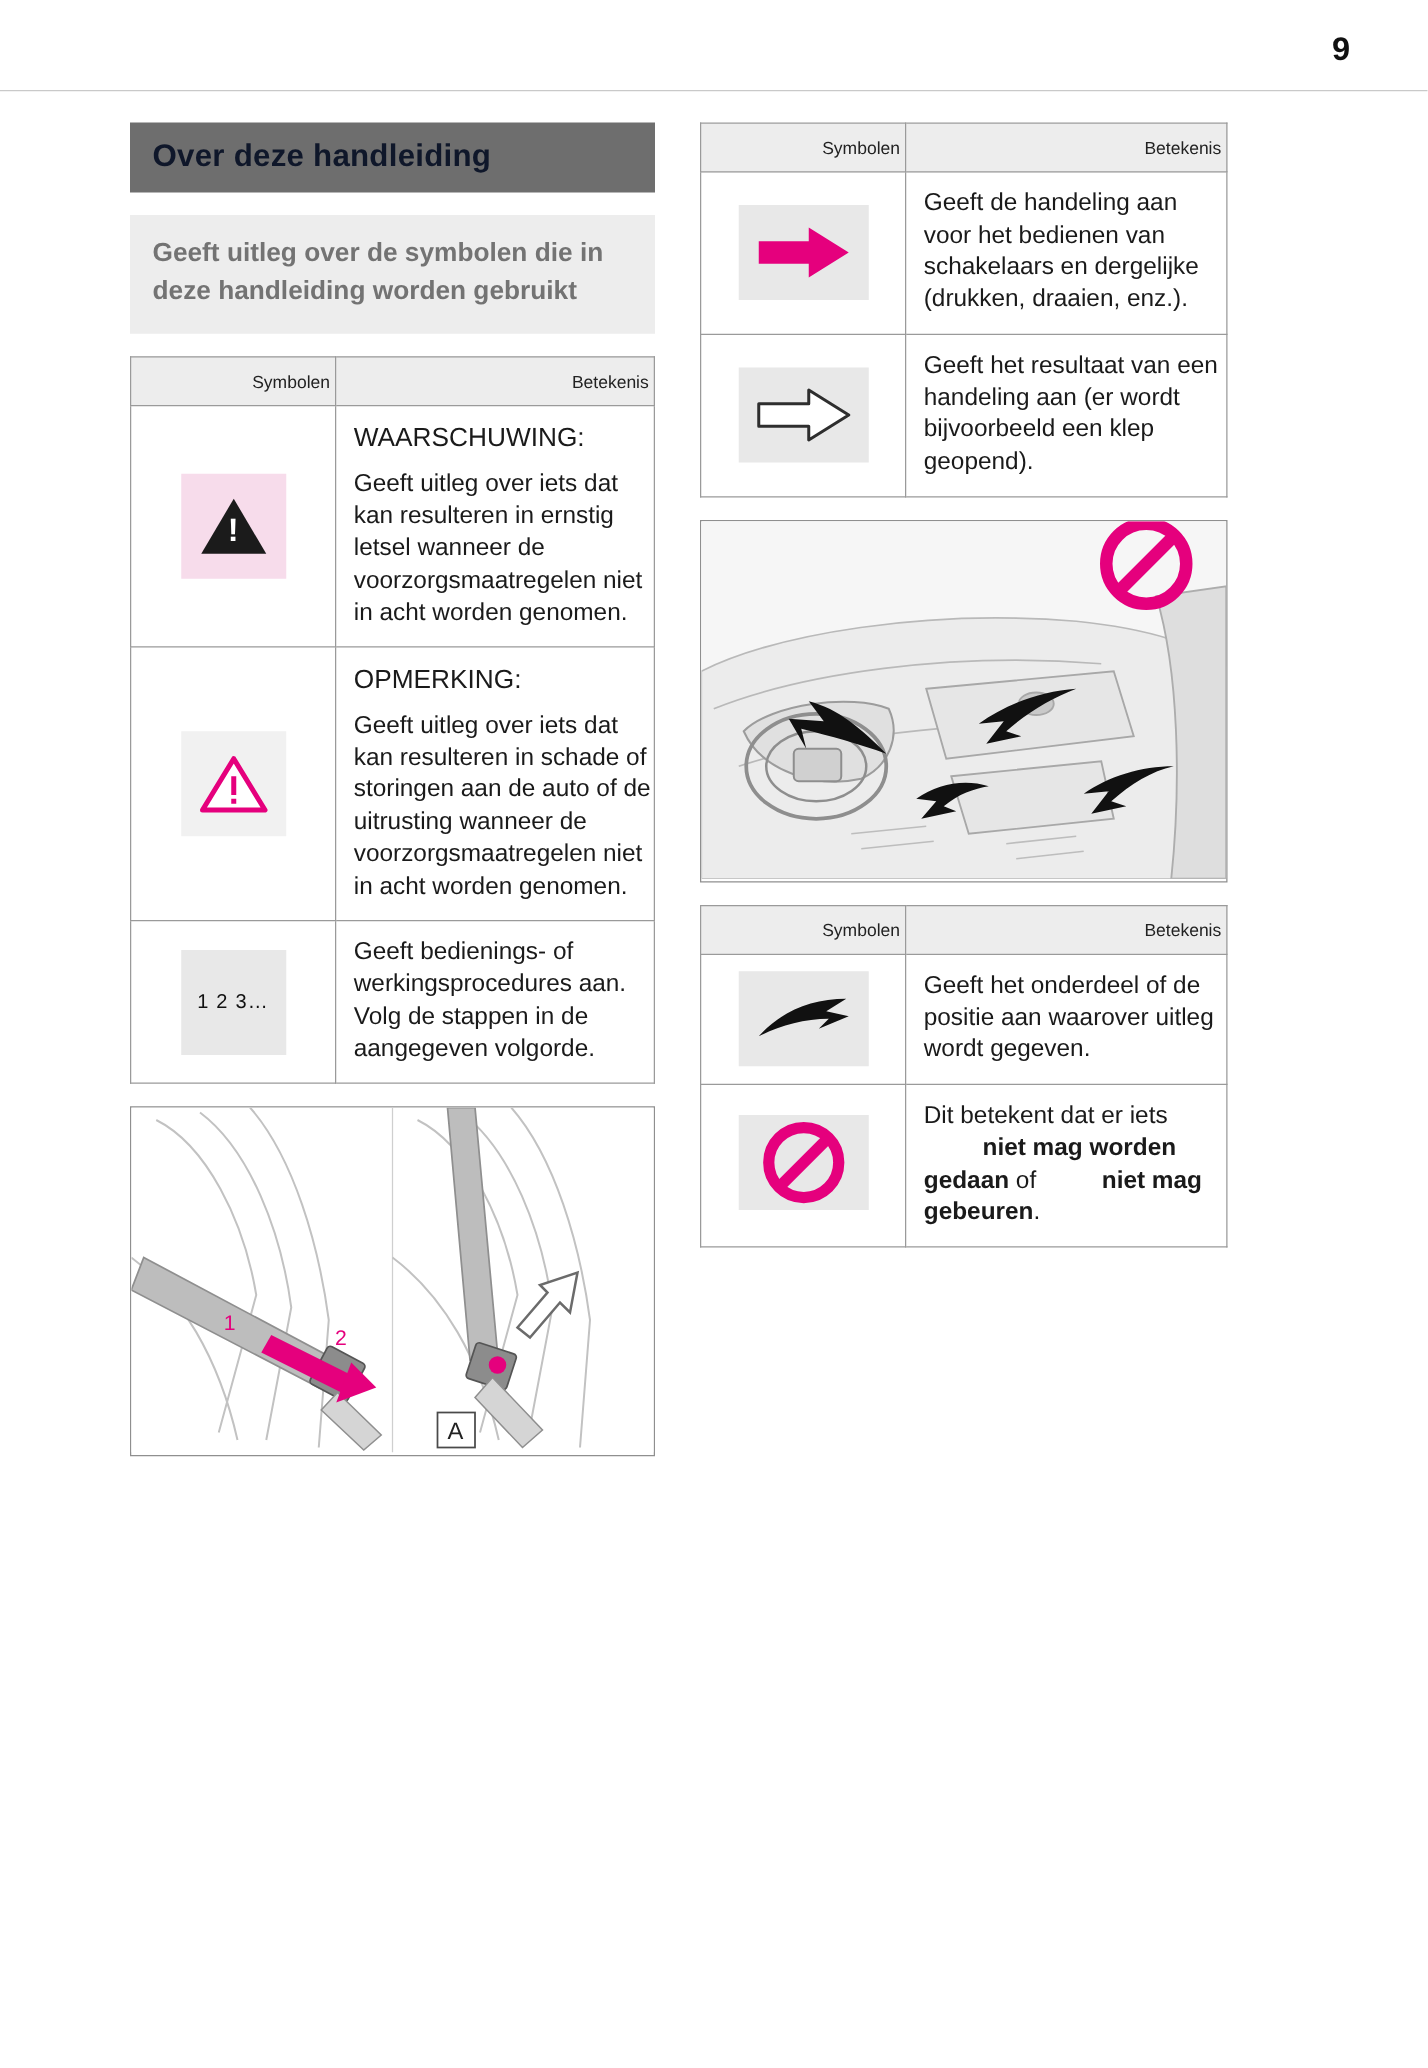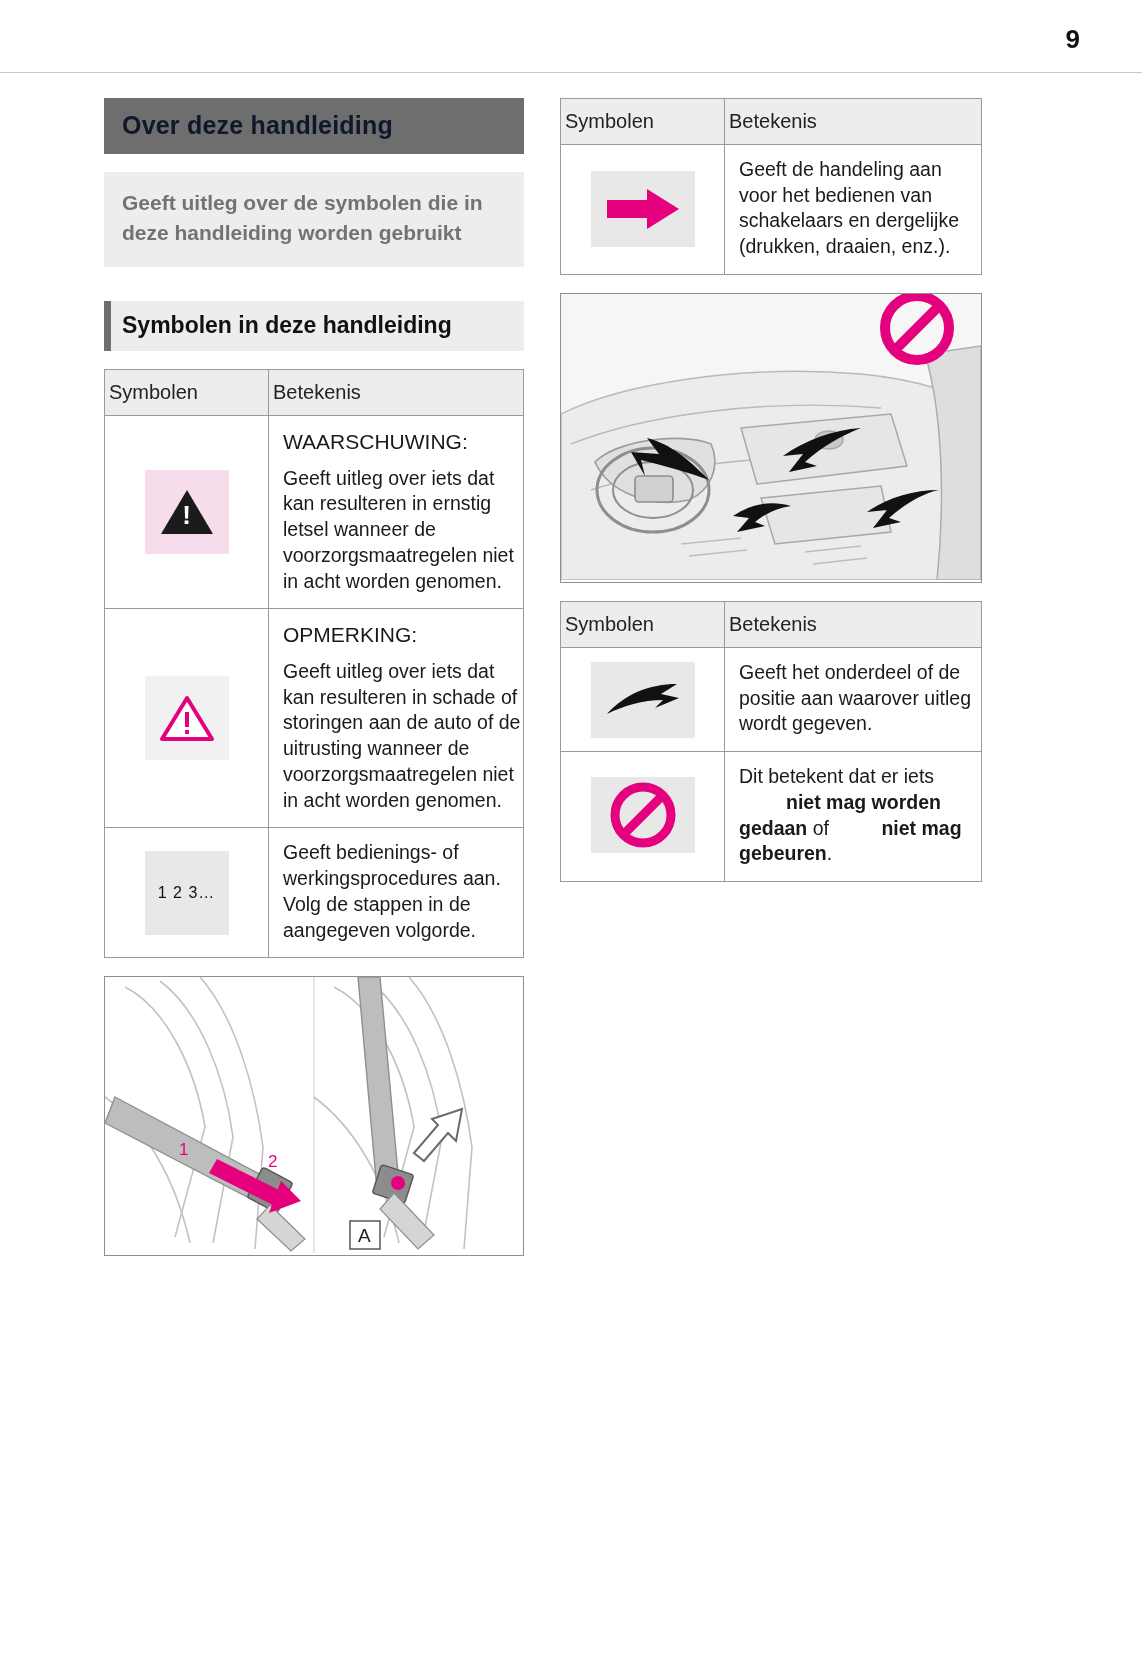--- a/index.html
+++ b/index.html
@@ -71,25 +71,25 @@
   
   table.sym {
     border-collapse:collapse;
     width:100%;
     margin-top:18px;
     table-layout:fixed;
   }
   table.sym th {
     background:#ededed;
     border:1px solid #9a9a9a;
-    font-size:20px;
+    font-size:14px;
     font-weight:normal;
     color:#222;
     padding:11px 4px;
-    text-align:left;
+    text-align:right;
   }
   table.sym td {
     border:1px solid #9a9a9a;
     vertical-align:top;
     padding:12px 0 14px 14px;
     font-size:19.5px;
     line-height:1.32;
   }
   table.sym td.symcell {
     text-align:center;
@@ -149,21 +149,20 @@
 
 <div class="page-number">9</div>
 <div class="header-rule"></div>
 
 <div class="col-left">
 
   <div class="chapter-title">Over deze handleiding</div>
 
   <div class="lead-box">Geeft uitleg over de symbolen die in deze handleiding worden gebruikt</div>
 
-  <div class="section-head">Symbolen in deze handleiding</div>
 
   <table class="sym">
     <colgroup>
         <col class="c1">
         <col>
       </colgroup>
     <tbody>
         <tr>
       <th>Symbolen</th>
       <th>Betekenis</th>
@@ -273,20 +272,30 @@
     <tr>
       <td class="symcell">
         <span class="glyphbox wide">
           <svg width="80" height="46" viewBox="0 0 80 46">
             <polygon points="4,14 44,14 44,3 76,23 44,43 44,32 4,32" fill="#e5007d"></polygon>
           </svg>
         </span>
       </td>
       <td>Geeft de handeling aan voor het bedienen van schakelaars en dergelijke (drukken, draaien, enz.).</td>
     </tr>
+    <tr>
+      <td class="symcell">
+        <span class="glyphbox wide">
+          <svg width="80" height="46" viewBox="0 0 80 46">
+            <polygon points="4,14 44,14 44,3 76,23 44,43 44,32 4,32" fill="#ffffff" stroke="#2e2e2e" stroke-width="2.4" stroke-linejoin="round"></polygon>
+          </svg>
+        </span>
+      </td>
+      <td>Geeft het resultaat van een handeling aan (er wordt bijvoorbeeld een klep geopend).</td>
+    </tr>
   </tbody>
     </table>
 
   <div class="figure fig-dash">
     <svg width="420" height="286" viewBox="0 0 420 286">
       <rect x="0" y="0" width="420" height="286" fill="#ffffff"></rect>
       <rect x="0" y="0" width="420" height="286" fill="#f6f6f6"></rect>
 
       <g fill="#ececec" stroke="#b9b9b9" stroke-width="1.4">
         <path d="M0 120 C60 90 180 70 300 80 C360 86 400 100 420 116 L420 286 L0 286 Z"></path>

